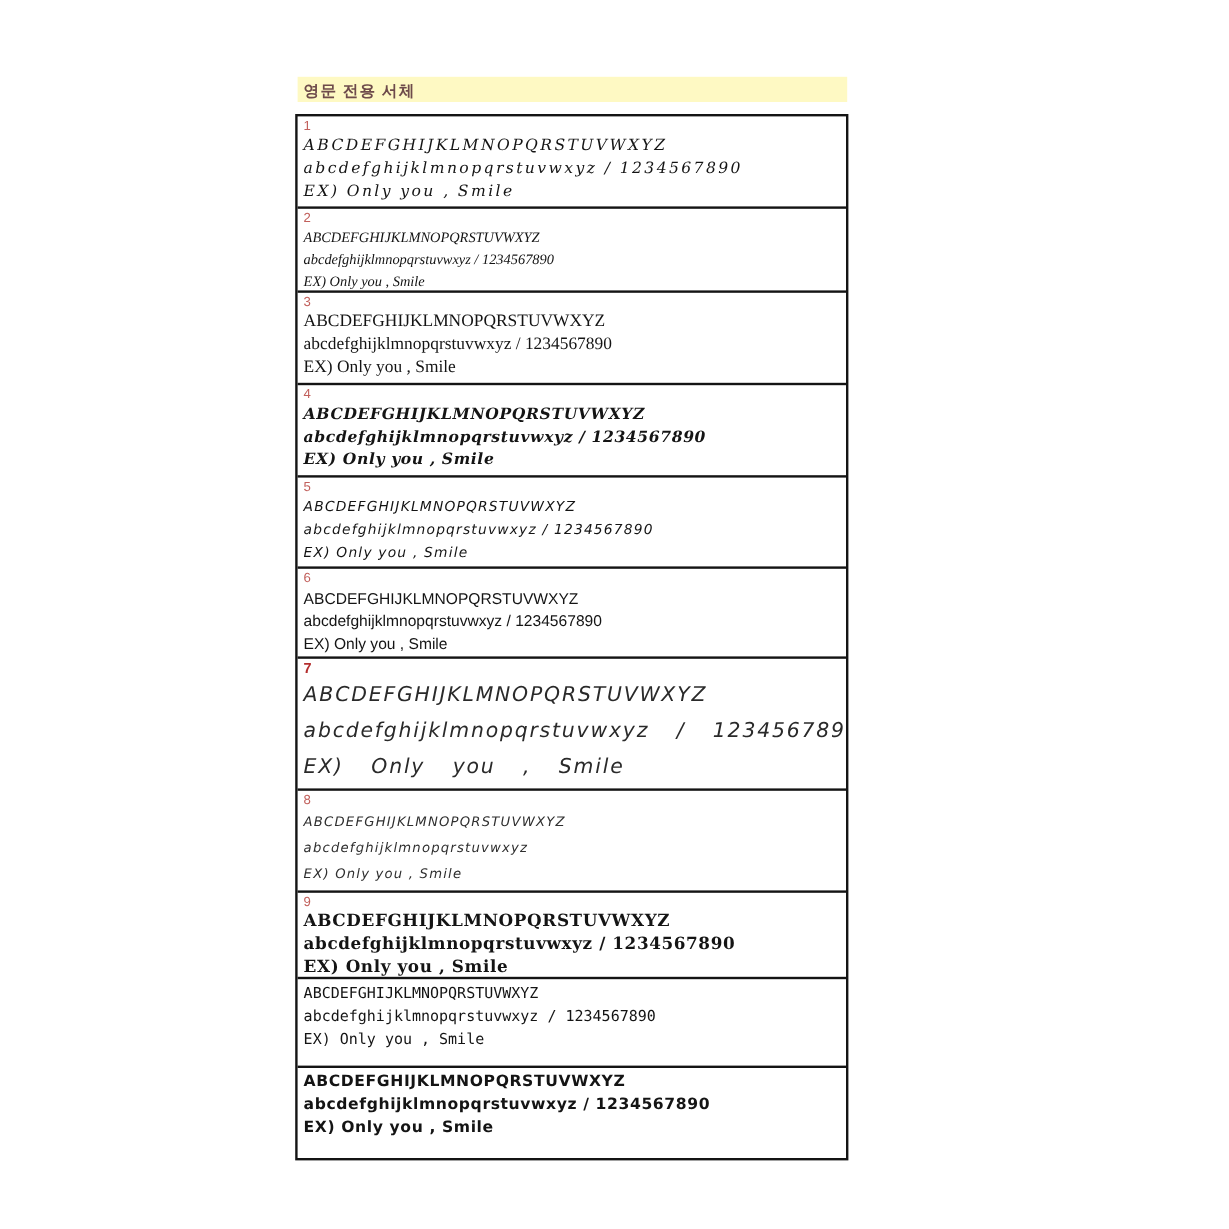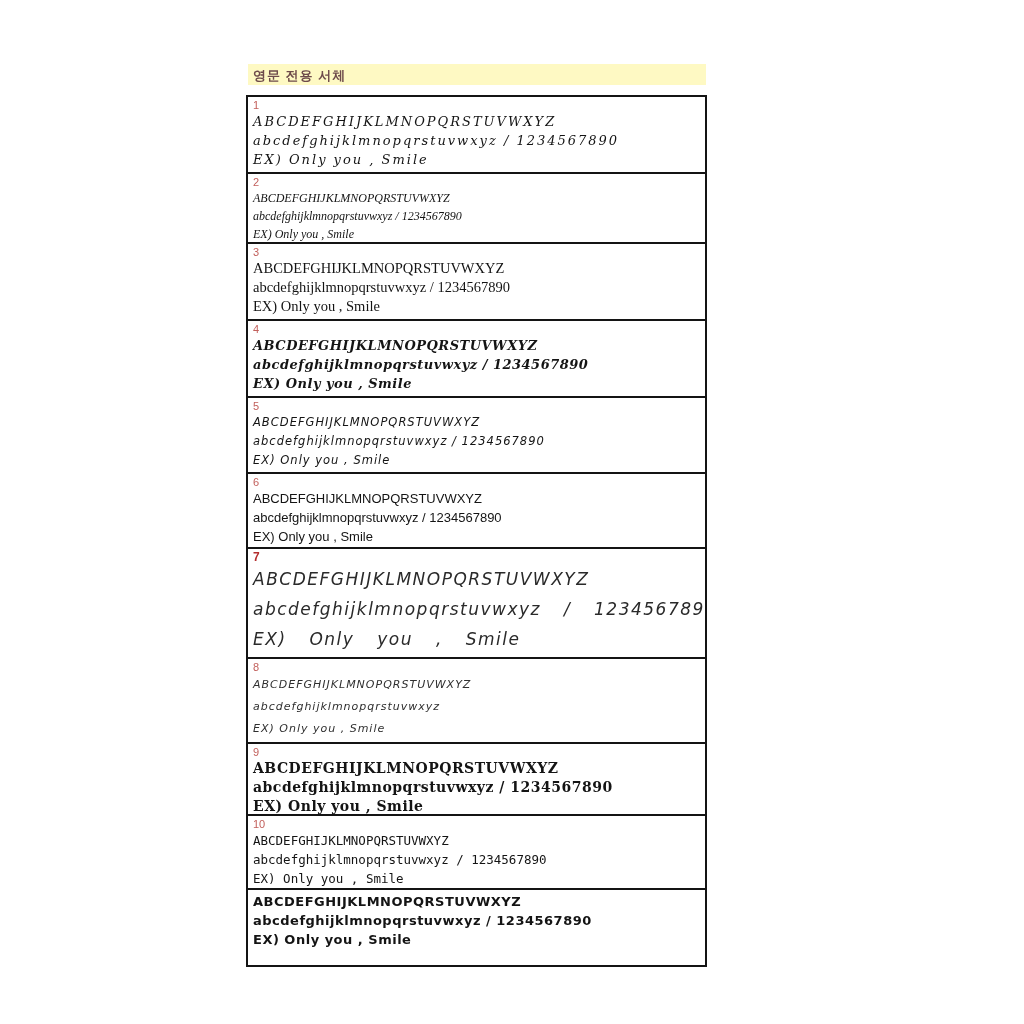--- a/index.html
+++ b/index.html
@@ -145,21 +145,20 @@
     </div>
 
     <div class="row r9">
       <div class="rownum">9</div>
       <div class="line">ABCDEFGHIJKLMNOPQRSTUVWXYZ</div>
       <div class="line">abcdefghijklmnopqrstuvwxyz / 1234567890</div>
       <div class="line">EX) Only you , Smile</div>
     </div>
 
     <div class="row r10">
-      <div class="rownum">10</div>
       <div class="line">ABCDEFGHIJKLMNOPQRSTUVWXYZ</div>
       <div class="line">abcdefghijklmnopqrstuvwxyz / 1234567890</div>
       <div class="line">EX) Only you , Smile</div>
     </div>
 
     <div class="row r11">
       <div class="line">ABCDEFGHIJKLMNOPQRSTUVWXYZ</div>
       <div class="line">abcdefghijklmnopqrstuvwxyz / 1234567890</div>
       <div class="line">EX) Only you , Smile</div>
     </div>

